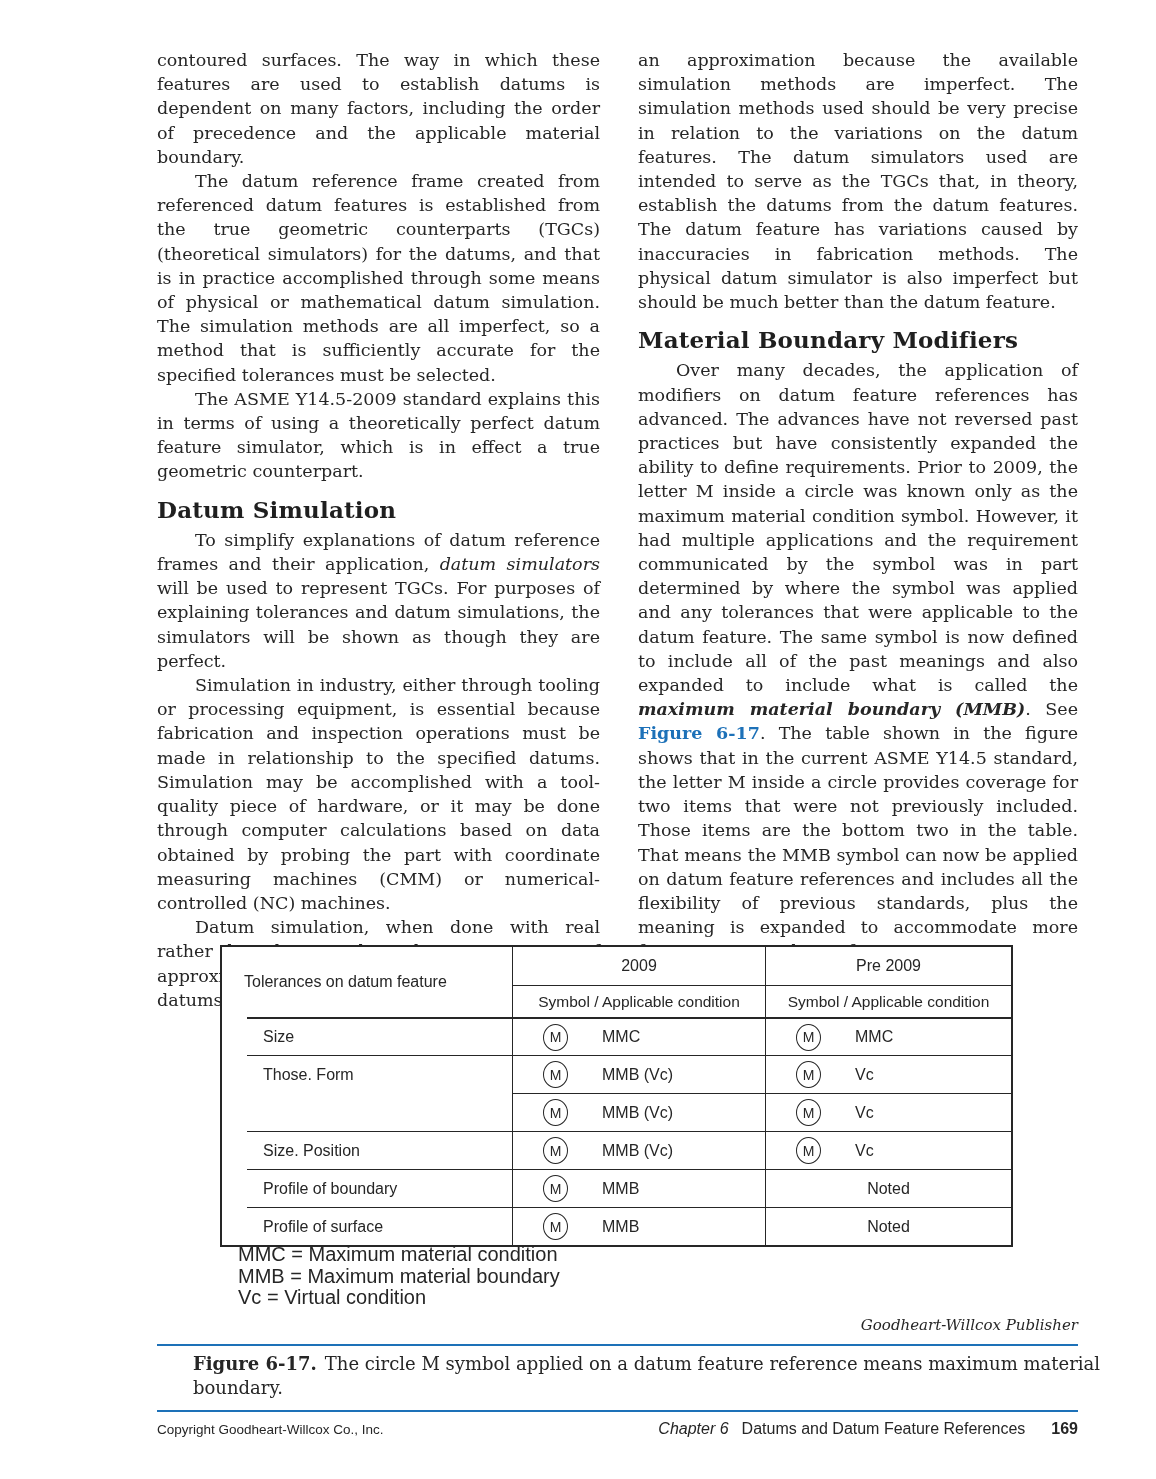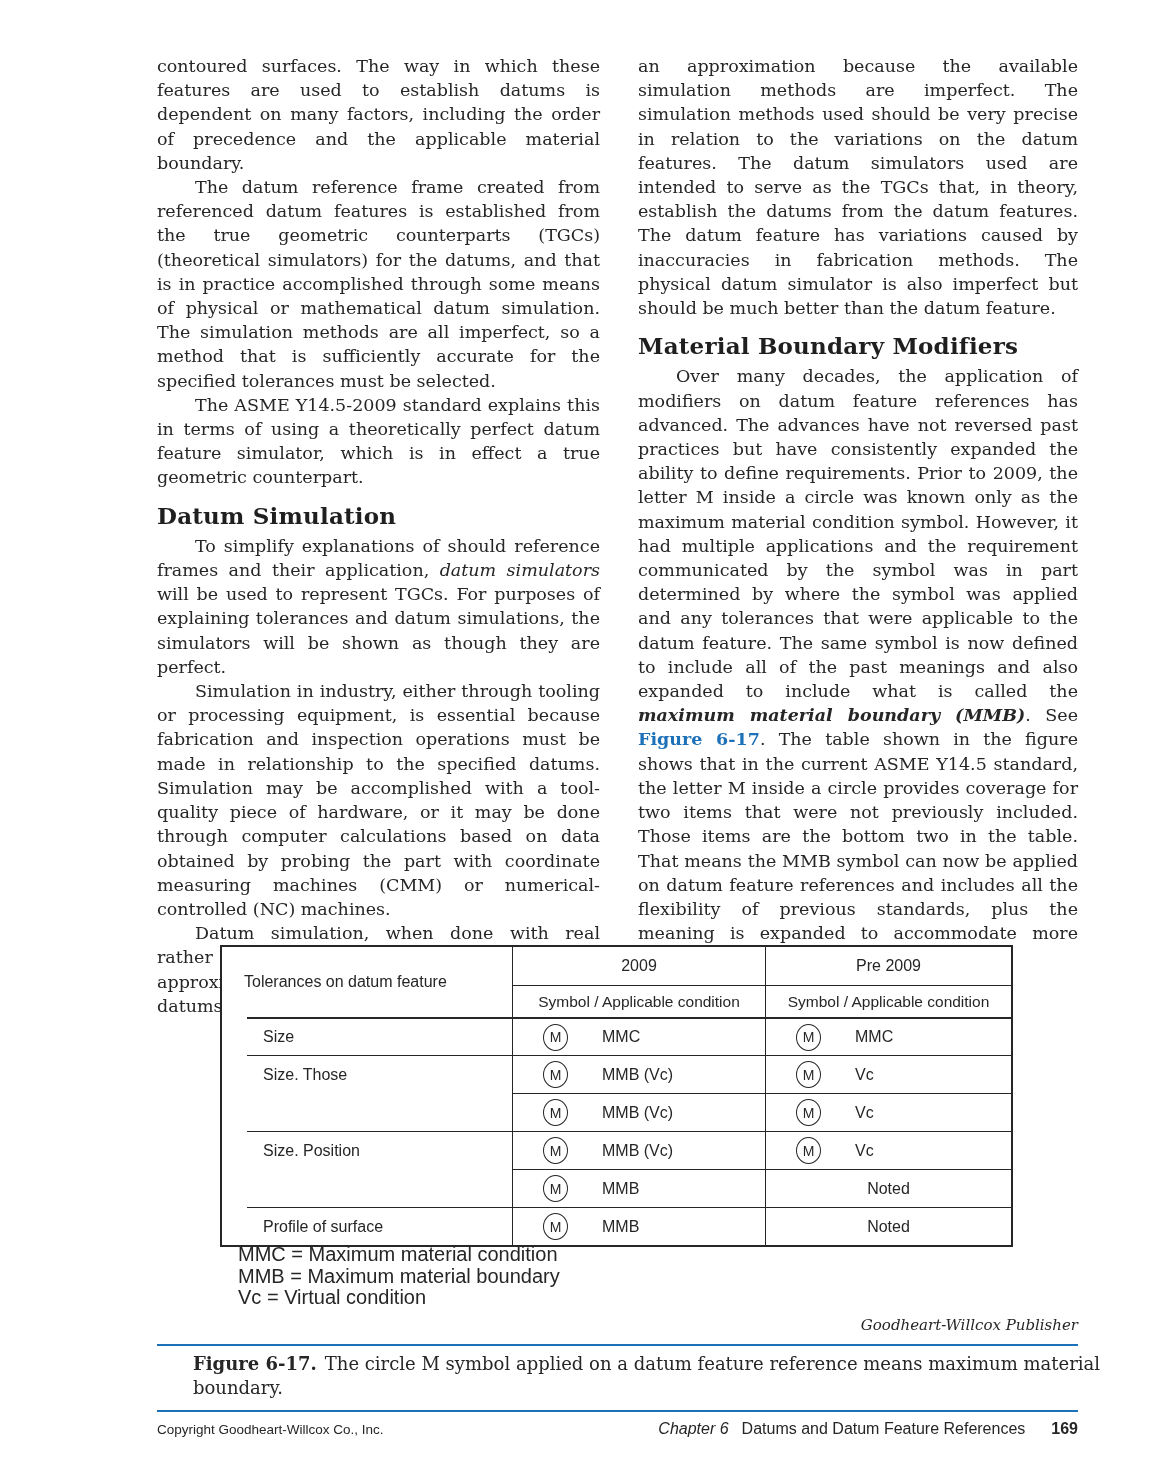--- a/index.html
+++ b/index.html
@@ -3,21 +3,21 @@
 <meta charset="utf-8">
 <style>
   html,body{margin:0;padding:0;}
   body{
     width:1156px;height:1479px;position:relative;background:#ffffff;
     font-family:"DejaVu Serif", serif;color:#262626;
     -webkit-font-smoothing:antialiased;
   }
   
   .col{
-    position:absolute;top:54px;width:443px;
+    position:absolute;top:48px;width:443px;
     font-size:17.5px;line-height:24.2px;text-align:justify;
   }
   .col-left{left:157px;}
   .col-right{left:638px;width:440px;}
   .col p{margin:0;text-indent:38px;}
   .col p.noindent{text-indent:0;}
   h2.sect{
     font-size:23px;font-weight:bold;margin:14px 0 6px 0;text-align:left;
     font-family:"DejaVu Serif", serif;color:#1f1f1f;letter-spacing:.2px;
   }
@@ -81,21 +81,21 @@
   .footer .pgnum{font-weight:bold;margin-left:26px;}
 </style>
 </head>
 <body>
 
 <div class="col col-left">
   <p class="noindent">contoured surfaces. The way in which these features are used to establish datums is dependent on many factors, including the order of precedence and the applicable material boundary.</p>
   <p>The datum reference frame created from referenced datum features is established from the true geometric counterparts (TGCs) (theoretical simulators) for the datums, and that is in practice accomplished through some means of physical or mathematical datum simulation. The simulation methods are all imperfect, so a method that is sufficiently accurate for the specified tolerances must be selected.</p>
   <p>The ASME Y14.5-2009 standard explains this in terms of using a theoretically perfect datum feature simulator, which is in effect a true geometric counterpart.</p>
   <h2 class="sect">Datum Simulation</h2>
-  <p><span>To simplify explanations of should reference frames and their application, </span><span class="ital">datum simulators</span><span> will be used to represent TGCs. For purposes of explaining tolerances and datum simulations, the simulators will be shown as though they are perfect.</span></p>
+  <p><span>To simplify explanations of datum reference frames and their application, </span><span class="ital">datum simulators</span><span> will be used to represent TGCs. For purposes of explaining tolerances and datum simulations, the simulators will be shown as though they are perfect.</span></p>
   <p>Simulation in industry, either through tooling or processing equipment, is essential because fabrication and inspection operations must be made in relationship to the specified datums. Simulation may be accomplished with a tool-quality piece of hardware, or it may be done through computer calculations based on data obtained by probing the part with coordinate measuring machines (CMM) or numerical-controlled (NC) machines.</p>
   <p>Datum simulation, when done with real rather than theoretical simulators, is a means of approximating the theoretical location of the datums. It is</p>
 </div>
 
 <div class="col col-right">
   <p class="noindent">an approximation because the available simulation methods are imperfect. The simulation methods used should be very precise in relation to the variations on the datum features. The datum simulators used are intended to serve as the TGCs that, in theory, establish the datums from the datum features. The datum feature has variations caused by inaccuracies in fabrication methods. The physical datum simulator is also imperfect but should be much better than the datum feature.</p>
   <h2 class="sect">Material Boundary Modifiers</h2>
   <p><span>Over many decades, the application of modifiers on datum feature references has advanced. The advances have not reversed past practices but have consistently expanded the ability to define requirements. Prior to 2009, the letter M inside a circle was known only as the maximum material condition symbol. However, it had multiple applications and the requirement communicated by the symbol was in part determined by where the symbol was applied and any tolerances that were applicable to the datum feature. The same symbol is now defined to include all of the past meanings and also expanded to include what is called the </span><span class="boldital">maximum material boundary (MMB)</span><span>. See </span><span class="figref">Figure 6-17</span><span>. The table shown in the figure shows that in the current ASME Y14.5 standard, the letter M inside a circle provides coverage for two items that were not previously included. Those items are the bottom two in the table. That means the MMB symbol can now be applied on datum feature references and includes all the flexibility of previous standards, plus the meaning is expanded to accommodate more feature types as datum features.</span></p>
 </div>
 
@@ -110,21 +110,21 @@
   <div class="cell-label rt-thick" style="grid-row:3;">Size</div>
   <div class="cell-sym rt-thick" style="grid-column:2;grid-row:3;">
     <span class="m-circle">M</span>
     <span class="cond">MMC</span>
   </div>
   <div class="cell-sym rt-thick" style="grid-column:3;grid-row:3;">
     <span class="m-circle">M</span>
     <span class="cond">MMC</span>
   </div>
 
-  <div class="cell-label rt-thin" style="grid-row:4;">Size. Those</div>
+  <div class="cell-label rt-thin" style="grid-row:4;">Those. Form</div>
   <div class="cell-sym rt-thin" style="grid-column:2;grid-row:4;">
     <span class="m-circle">M</span>
     <span class="cond">MMB (Vc)</span>
   </div>
   <div class="cell-sym rt-thin" style="grid-column:3;grid-row:4;">
     <span class="m-circle">M</span>
     <span class="cond">Vc</span>
   </div>
 
   <div class="cell-sym rt-thin" style="grid-column:2;grid-row:5;">
@@ -139,20 +139,21 @@
   <div class="cell-label rt-thin" style="grid-row:6;">Size. Position</div>
   <div class="cell-sym rt-thin" style="grid-column:2;grid-row:6;">
     <span class="m-circle">M</span>
     <span class="cond">MMB (Vc)</span>
   </div>
   <div class="cell-sym rt-thin" style="grid-column:3;grid-row:6;">
     <span class="m-circle">M</span>
     <span class="cond">Vc</span>
   </div>
 
+  <div class="cell-label rt-thin" style="grid-row:7;">Profile of boundary</div>
   <div class="cell-sym rt-thin" style="grid-column:2;grid-row:7;">
     <span class="m-circle">M</span>
     <span class="cond">MMB</span>
   </div>
   <div class="cell-noted rt-thin" style="grid-column:3;grid-row:7;">
     <span>Noted</span>
   </div>
 
   <div class="cell-label rt-thin" style="grid-row:8;">Profile of surface</div>
   <div class="cell-sym rt-thin" style="grid-column:2;grid-row:8;">

